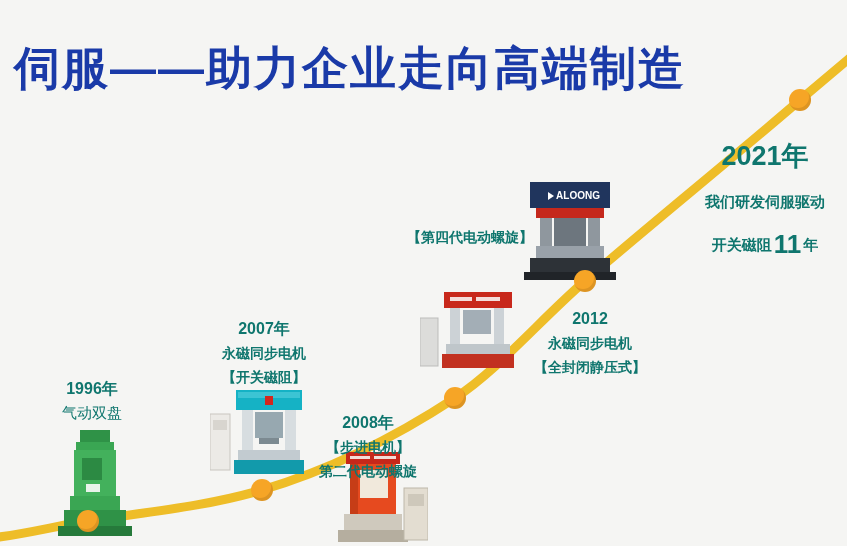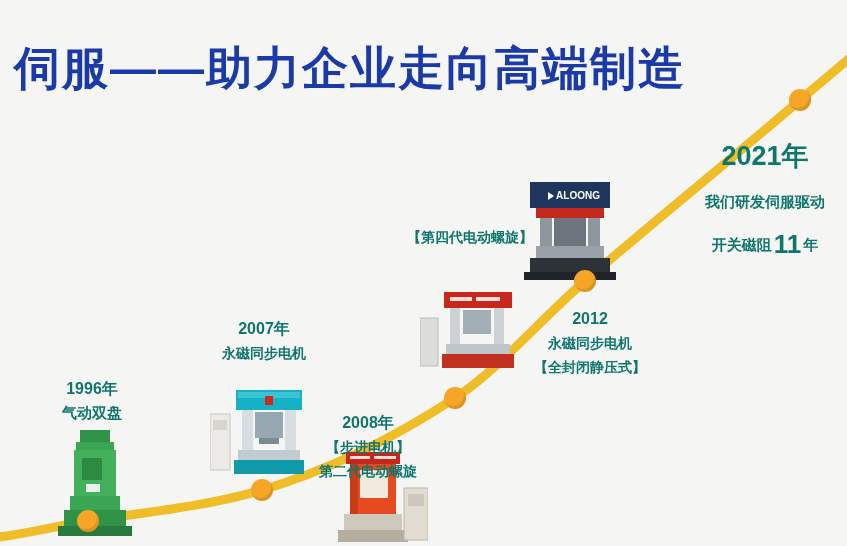--- a/index.html
+++ b/index.html
@@ -24,21 +24,21 @@
     z-index:5; box-shadow: inset -2px -3px 0 rgba(0,0,0,0.10);
   }
   
   .machine { position:absolute; z-index:3; }
   
   .milestone {
     position:absolute; z-index:4; text-align:center; color:#0f766e;
   }
   .milestone .year { font-size:16px; font-weight:700; line-height:22px; }
   .milestone .line { font-size:14px; font-weight:600; line-height:22px; margin-top:2px; }
-  #m1996-text .line { font-size:15px; font-weight:700; }
+  #m1996-text .line { font-size:15px; font-weight:400; }
   #m2021-text .year { font-size:27px; font-weight:800; line-height:32px; }
   #m2021-text .line { font-size:15px; font-weight:700; line-height:24px; margin-top:18px; }
   #m2021-text .big-num { font-size:26px; font-weight:800; vertical-align:-3px; padding:0 2px; }
 </style>
 </head>
 <body>
 
 <div id="stage">
 
   <div id="title" style="color: rgb(26, 58, 168);">伺服——助力企业走向高端制造</div>
@@ -122,20 +122,21 @@
   </svg>
 
   <div class="milestone" id="m1996-text" style="left:40px; top:378px; width:104px;">
     <div class="year">1996年</div>
     <div class="line">气动双盘</div>
   </div>
 
   <div class="milestone" id="m2007-text" style="left:204px; top:318px; width:120px;">
     <div class="year">2007年</div>
     <div class="line">永磁同步电机</div>
+    <div class="line">【开关磁阻】</div>
   </div>
 
   <div class="milestone" id="m2008-text" style="left:303px; top:364px; width:130px;margin-top:48px;">
     <div class="year">2008年</div>
     <div class="line">【步进电机】</div>
     <div class="line">第二代电动螺旋</div>
   </div>
 
   <div class="milestone" id="m2009-text" style="left:405px; top:224px; width:130px;">
     <div class="line">【第四代电动螺旋】</div>

